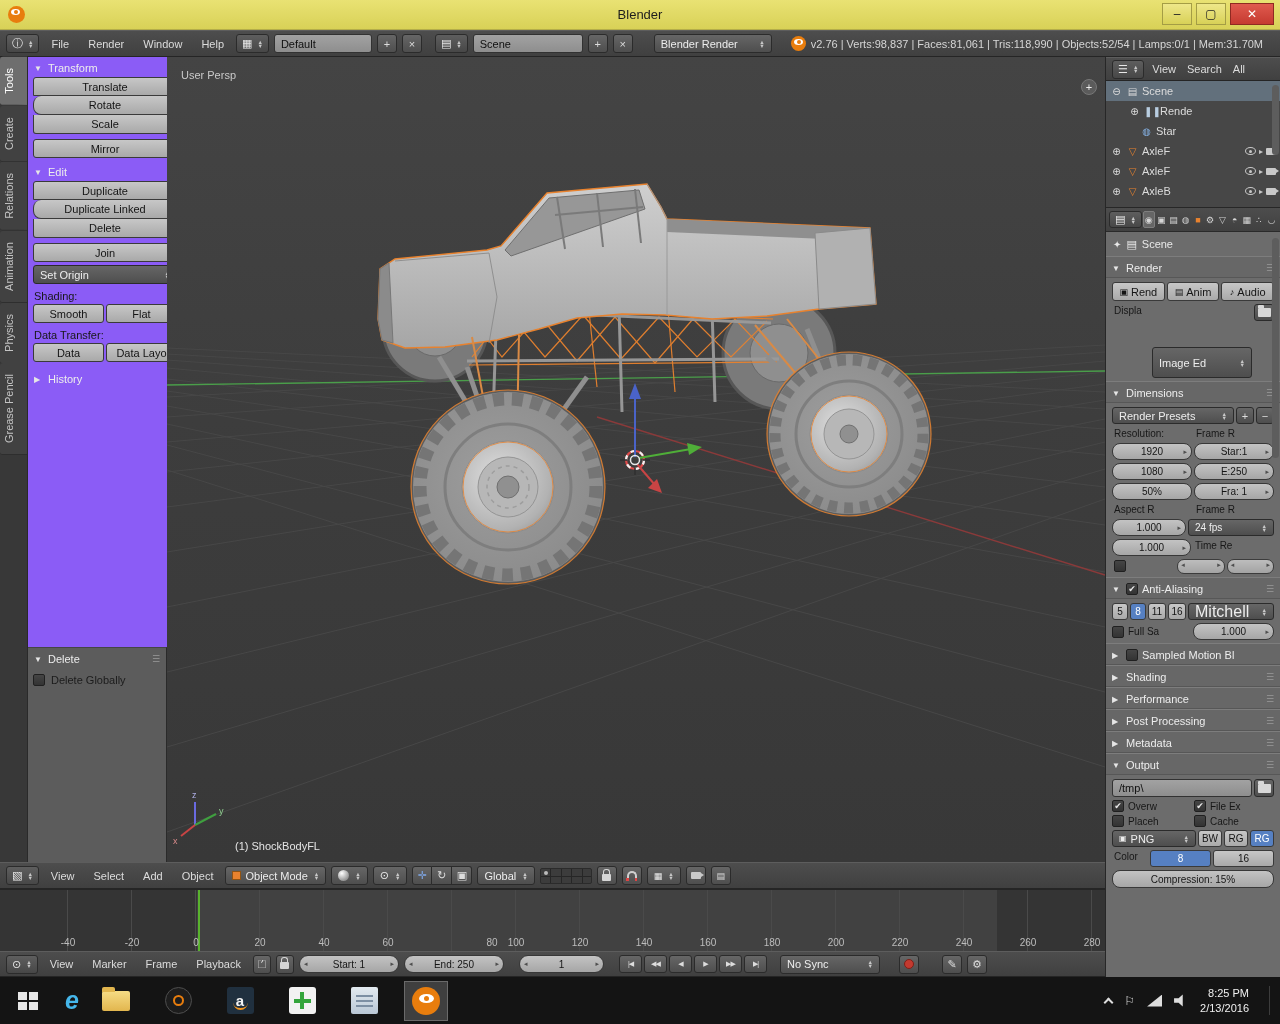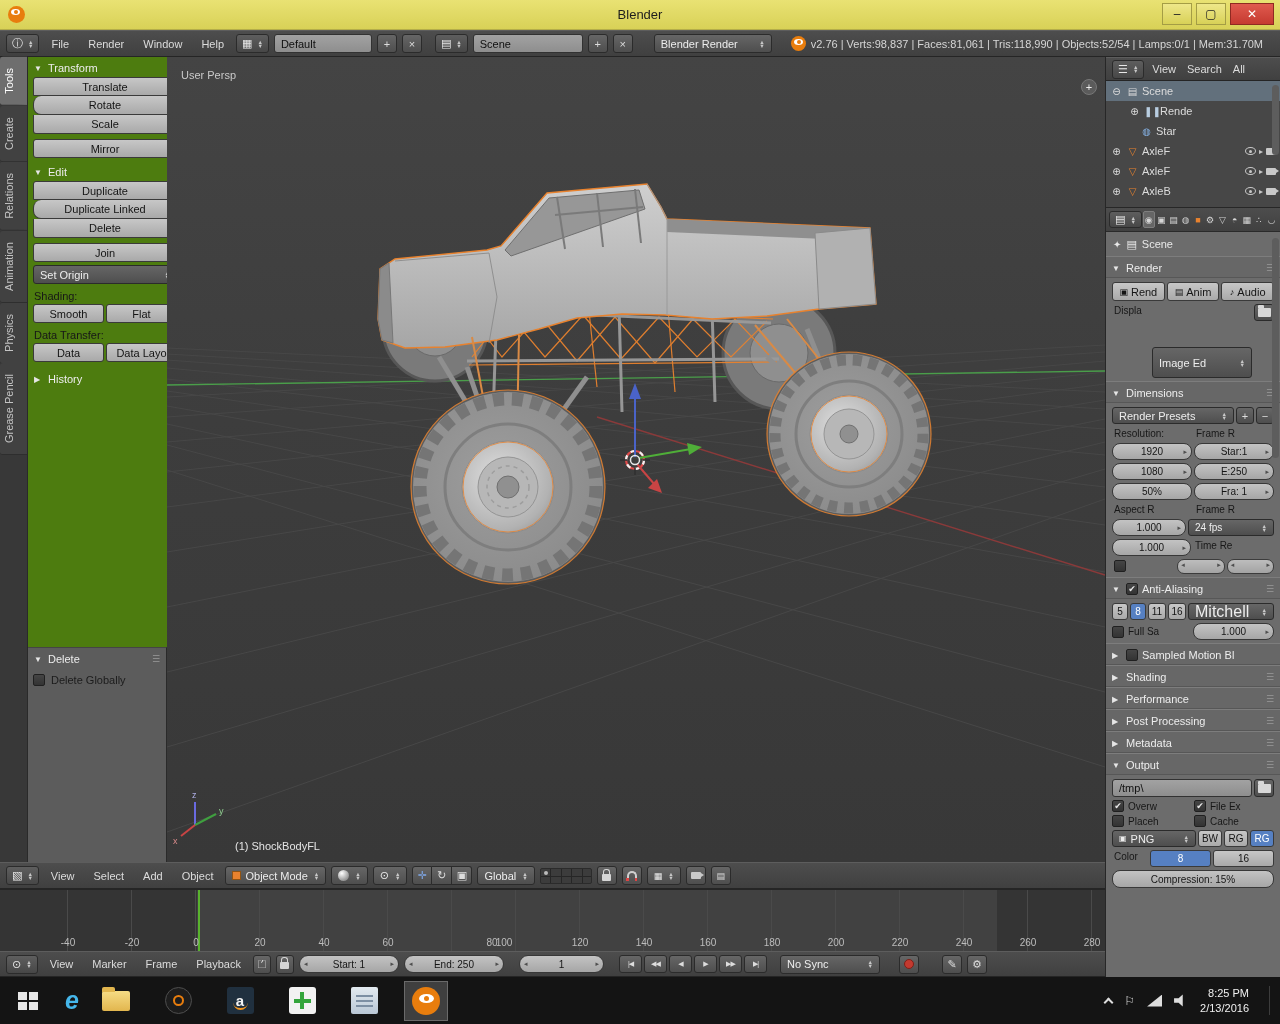--- a/index.html
+++ b/index.html
@@ -28,21 +28,21 @@
 .tf{background:linear-gradient(#a2a2a2,#8e8e8e);border:1px solid #323232;border-radius:3px;color:#101010;height:19px;display:inline-flex;align-items:center;padding:0 6px;white-space:nowrap;}
 .sq{width:20px;height:19px;background:linear-gradient(#666,#4e4e4e);border:1px solid #2b2b2b;border-radius:3px;display:inline-flex;align-items:center;justify-content:center;color:#ddd;font-size:11px;}
 .i-plus::before{content:"+";}
 .i-x::before{content:"×";}
 .stats{color:#d6d6d6;font-size:11px;white-space:nowrap;overflow:hidden;}
 
 
 .vtabs{left:0;top:57px;width:28px;height:805px;background:#383838;border-right:1px solid #2a2a2a;display:flex;flex-direction:column;}
 .vtab{writing-mode:vertical-rl;transform:rotate(180deg);padding:11px 3px;text-align:center;color:#c4c4c4;background:#414141;border-top:1px solid #2e2e2e;border-radius:0 3px 3px 0;font-size:11px;}
 .vtab.on{background:#6e6e6e;color:#fff;}
-.shelf{left:28px;top:57px;width:155px;height:590px;background:#4d7c0f;border-right:1px solid #2a2a2a;overflow:hidden;}
+.shelf{left:28px;top:57px;width:155px;height:590px;background:#8b5cf6;border-right:1px solid #2a2a2a;overflow:hidden;}
 .oppanel{left:28px;top:647px;width:139px;height:215px;background:#5c5c5c;border-right:1px solid #2a2a2a;border-top:1px solid #454545;}
 .ph{display:flex;align-items:center;gap:4px;color:#ededed;padding:5px 6px 3px;}
 .tri{font-size:8px;color:#e6e6e6;width:10px;}
 .tri-o::before{content:"▼";}
 .tri-c::before{content:"▶";}
 .grip{margin-left:auto;color:#9b9b9b;font-size:9px;}
 .grip::before{content:"☰";}
 .ct{padding:0 5px;}
 .btn{background:linear-gradient(#c7c7c7,#a9a9a9);border:1px solid #3a3a3a;border-radius:3px;color:#141414;height:19px;display:flex;align-items:center;justify-content:center;white-space:nowrap;overflow:hidden;}
 .grp .btn{border-radius:8px;border-top-width:0;}
@@ -750,21 +750,21 @@
     <div class="tlband"></div>
     <div class="tlgrid"></div>
     <div class="cfline"></div>
     <span class="tick" style="left:68px;">-40</span>
     <span class="tick" style="left:132px;">-20</span>
     <span class="tick" style="left:196px;">0</span>
     <span class="tick" style="left:260px;">20</span>
     <span class="tick" style="left:324px;">40</span>
     <span class="tick" style="left:388px;">60</span>
     <span class="tick" style="left:452px;margin-left:40px;">80</span>
-    <span class="tick" style="left:504px;">100</span>
+    <span class="tick" style="left:516px;">100</span>
     <span class="tick" style="left:580px;">120</span>
     <span class="tick" style="left:644px;">140</span>
     <span class="tick" style="left:708px;">160</span>
     <span class="tick" style="left:772px;">180</span>
     <span class="tick" style="left:836px;">200</span>
     <span class="tick" style="left:900px;">220</span>
     <span class="tick" style="left:964px;">240</span>
     <span class="tick" style="left:1028px;">260</span>
     <span class="tick" style="left:1092px;">280</span>
   </div>

